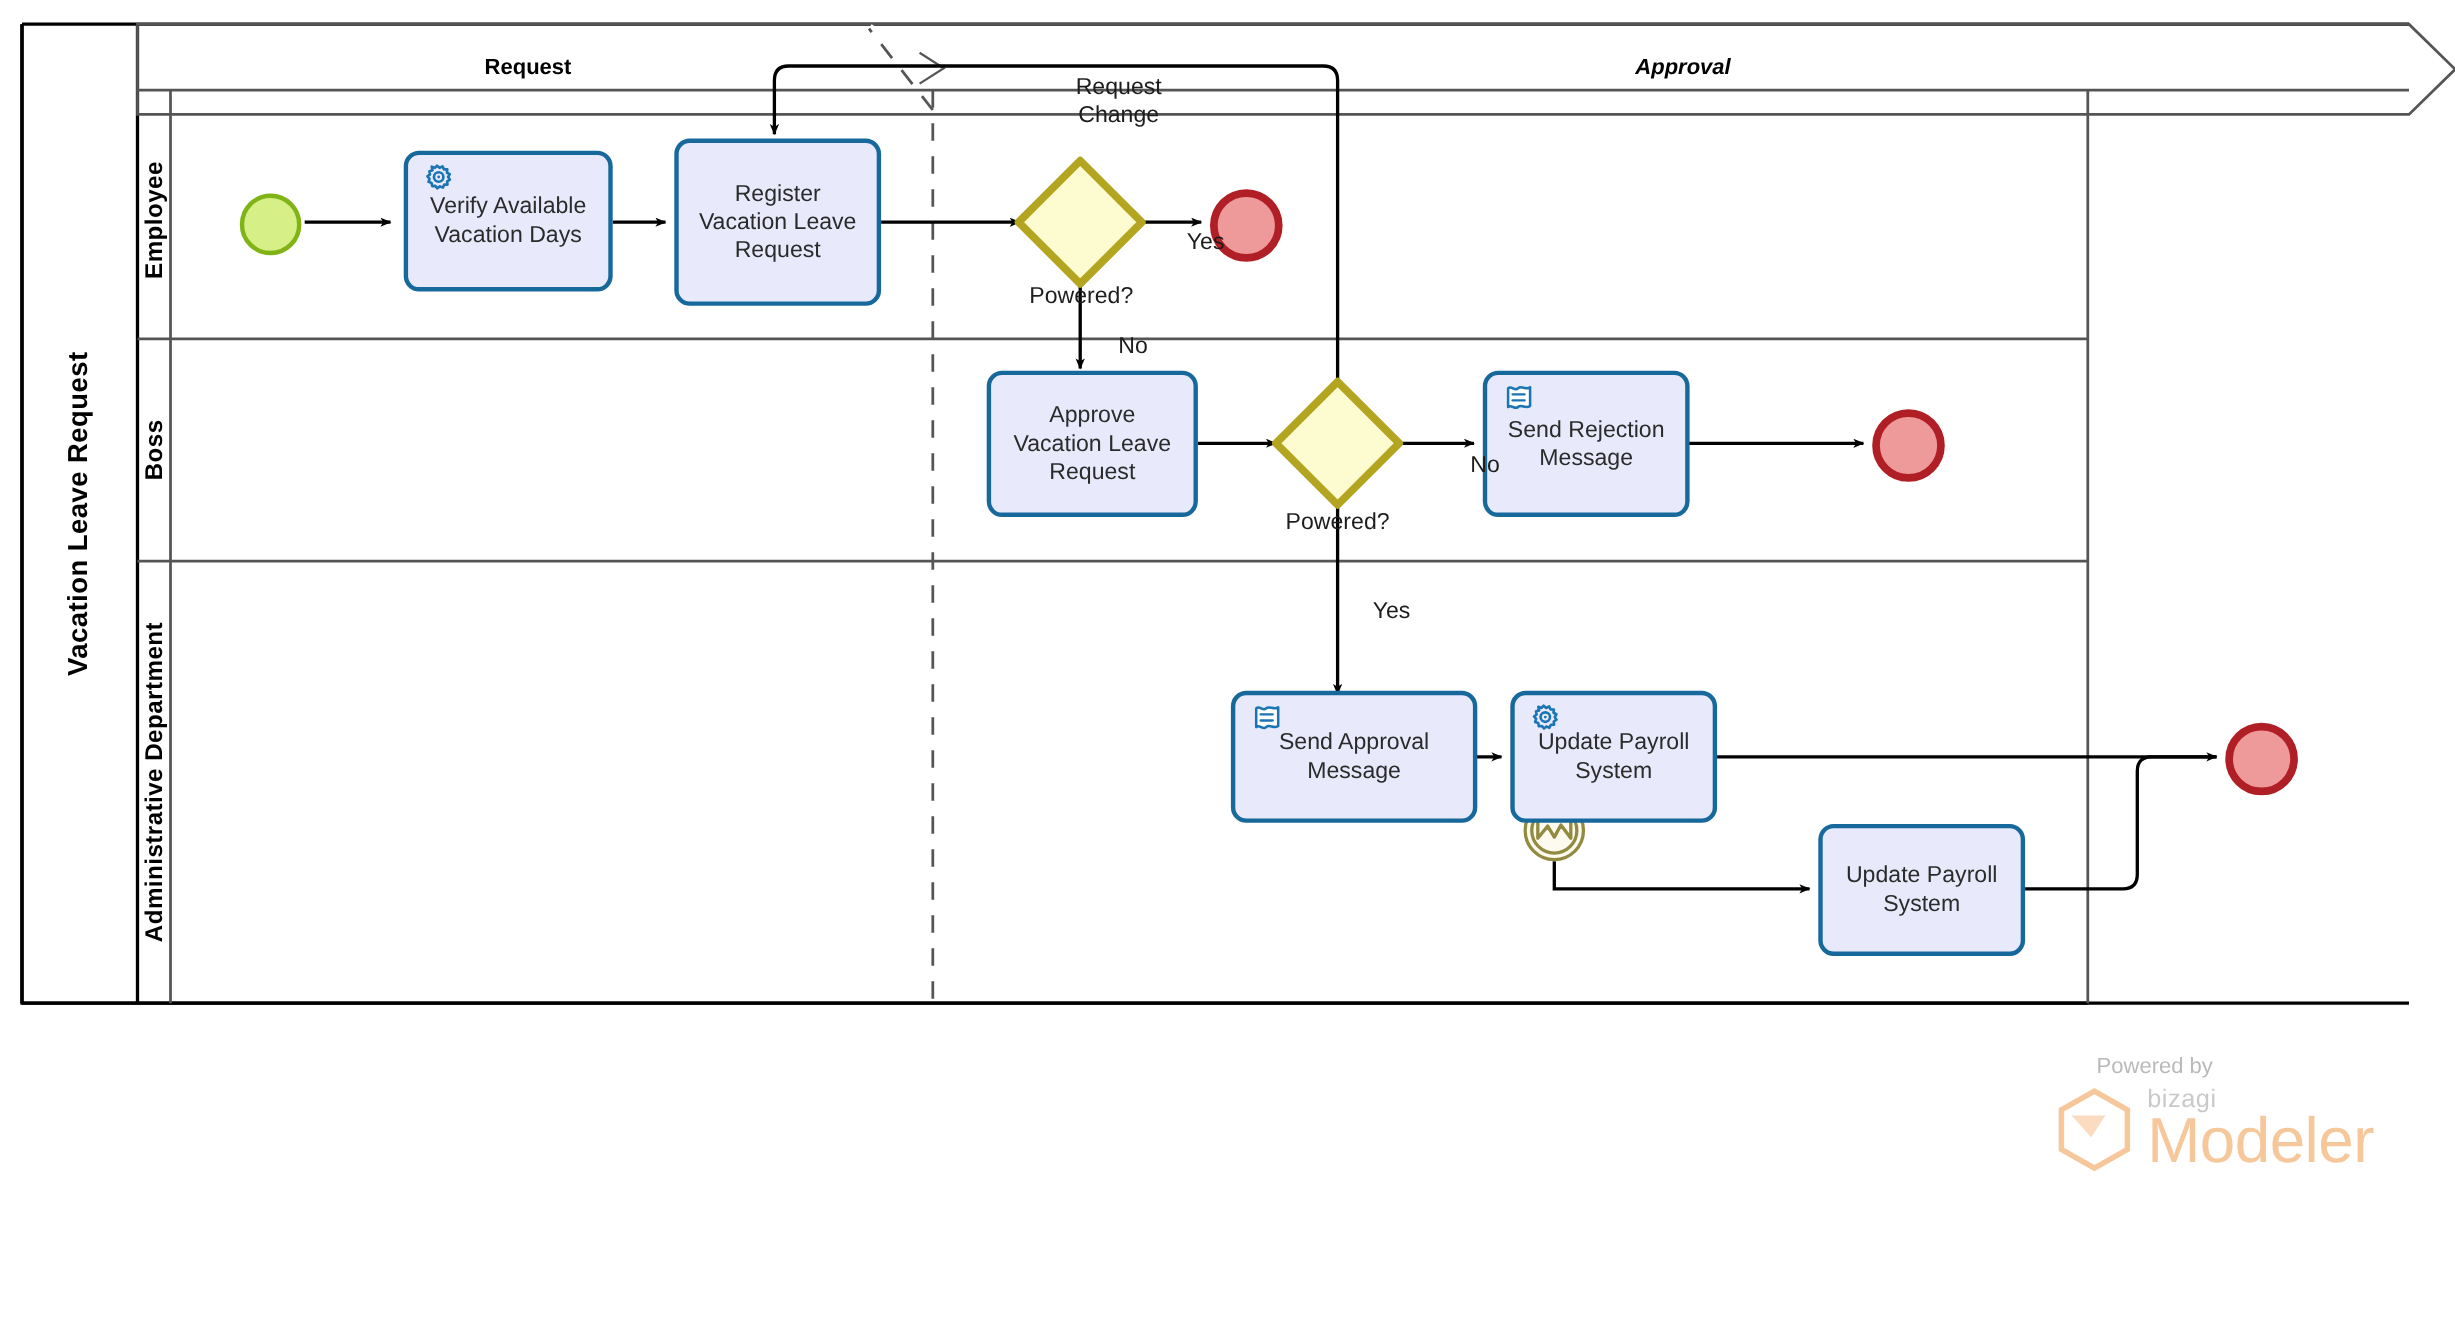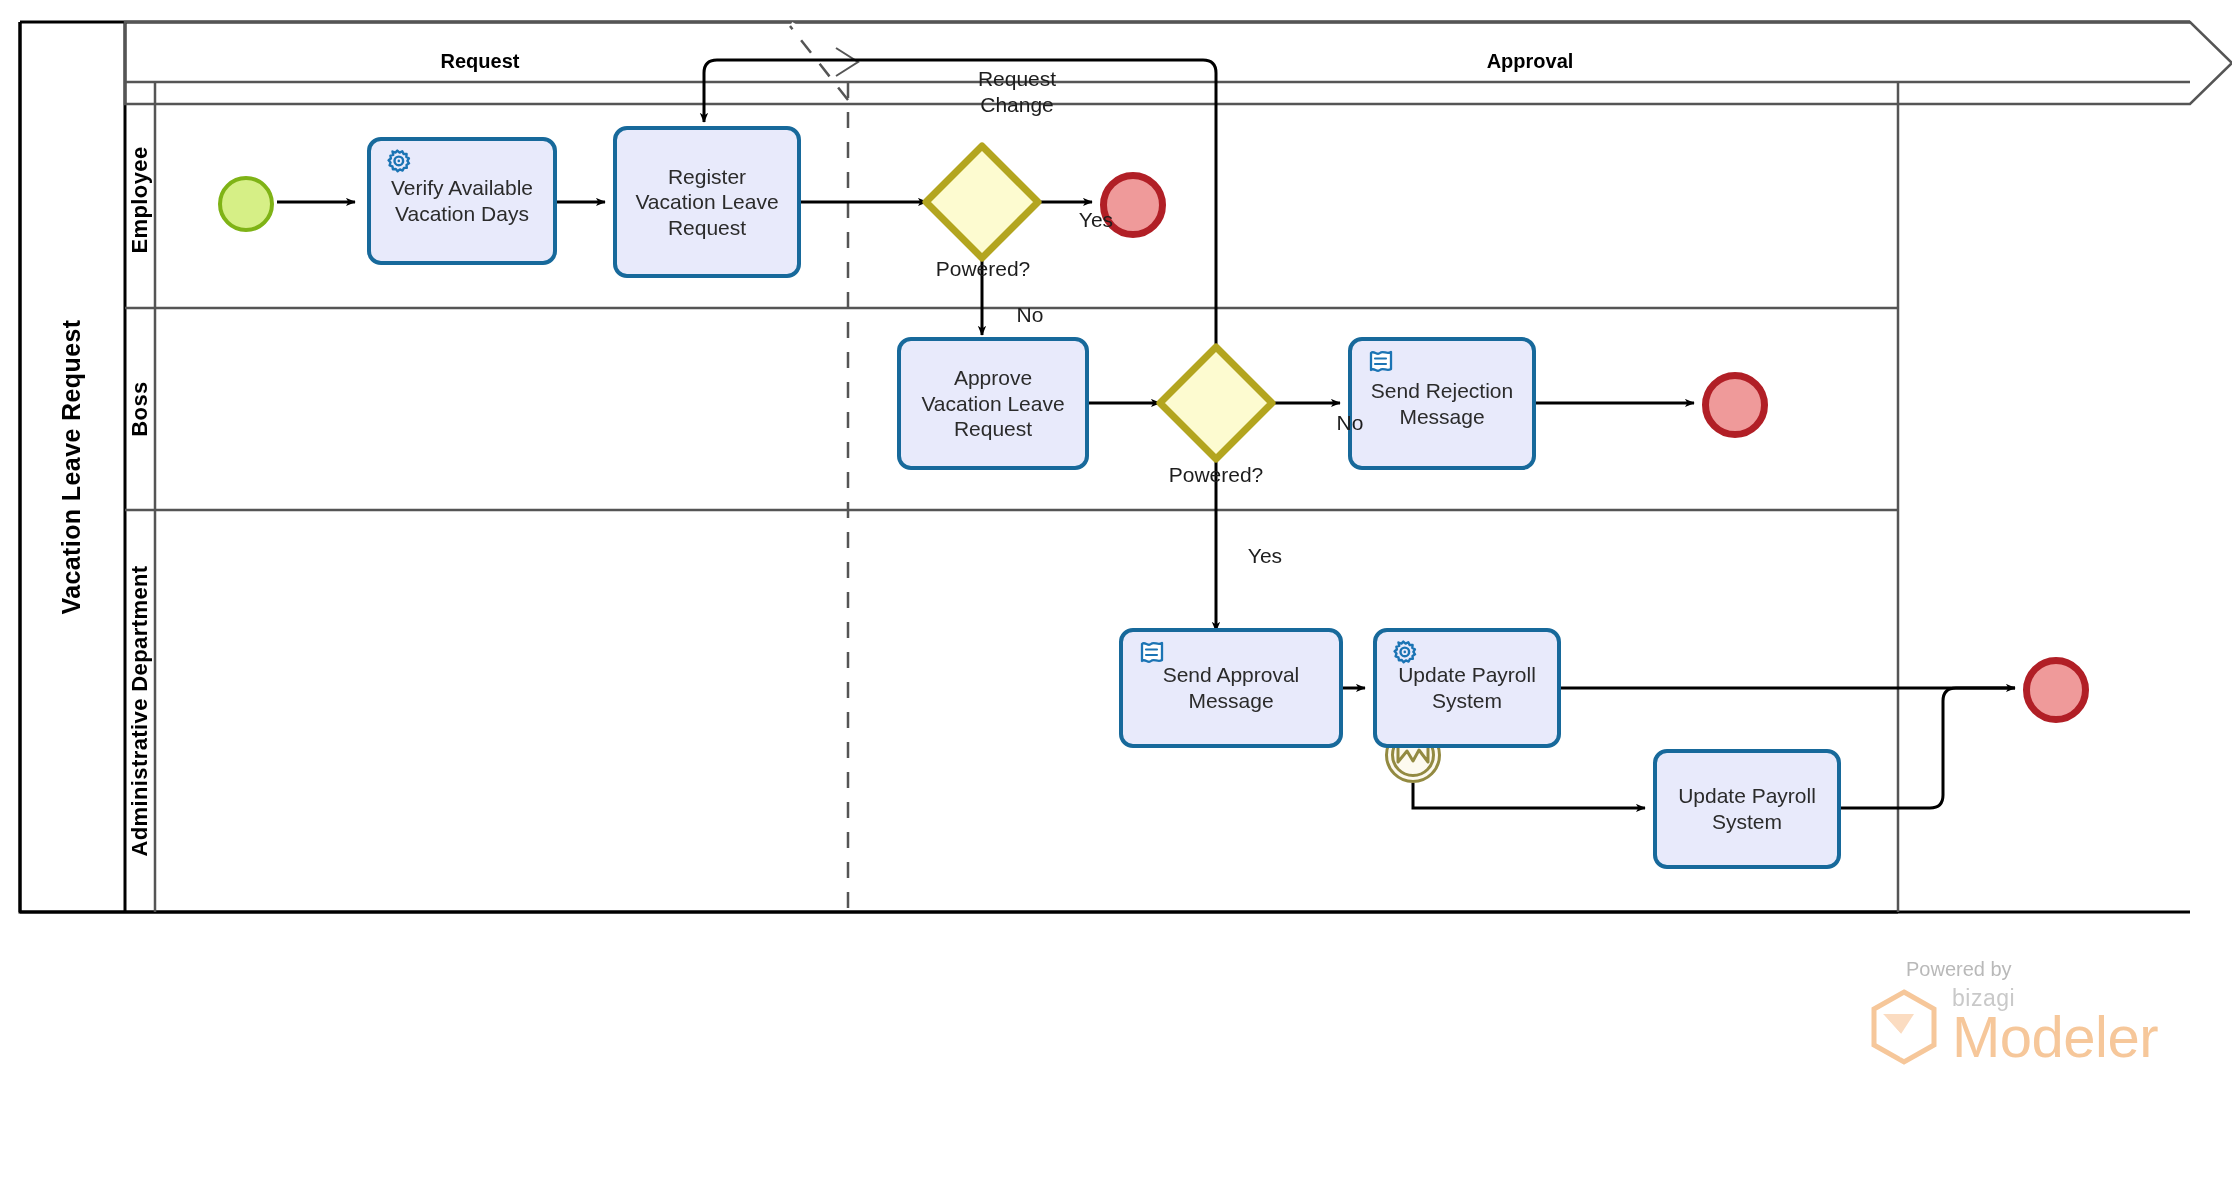--- a/index.html
+++ b/index.html
@@ -229,21 +229,21 @@
   <div class="lane-title" style="left:-344px; top:452px; width:830px; height:30px; font-size:25px; transform:rotate(-90deg);">Vacation Leave Request</div>
 
   <div class="lane-title" style="left:47px; top:185px; width:186px; height:30px; font-size:22px; transform:rotate(-90deg);">Employee</div>
 
   <div class="lane-title" style="left:65px; top:394px; width:150px; height:30px; font-size:22px; transform:rotate(-90deg);">Boss</div>
 
   <div class="lane-title" style="left:-20px; top:696px; width:320px; height:30px; font-size:22px; transform:rotate(-90deg);">Administrative Department</div>
 
   <div class="phase-title" style="left:375px; top:50px; width:210px;">Request</div>
 
-  <div class="phase-title" style="left:1425px; top:50px; width:210px;">Approval</div>
+  <div class="phase-title" style="left:1425px; top:50px; width:210px;font-style:italic;">Approval</div>
 
   <div class="event start-event" style="left:218px; top:176px; width:56px; height:56px;"></div>
 
   <div class="event end-event" style="left:1100px; top:172px; width:66px; height:66px;"></div>
 
   <div class="event end-event" style="left:1702px; top:372px; width:66px; height:66px;"></div>
 
   <div class="event end-event" style="left:2023px; top:657px; width:66px; height:66px;"></div>
 
   <div class="event boundary-event" style="left:1385px; top:727px; width:56px; height:56px;">

